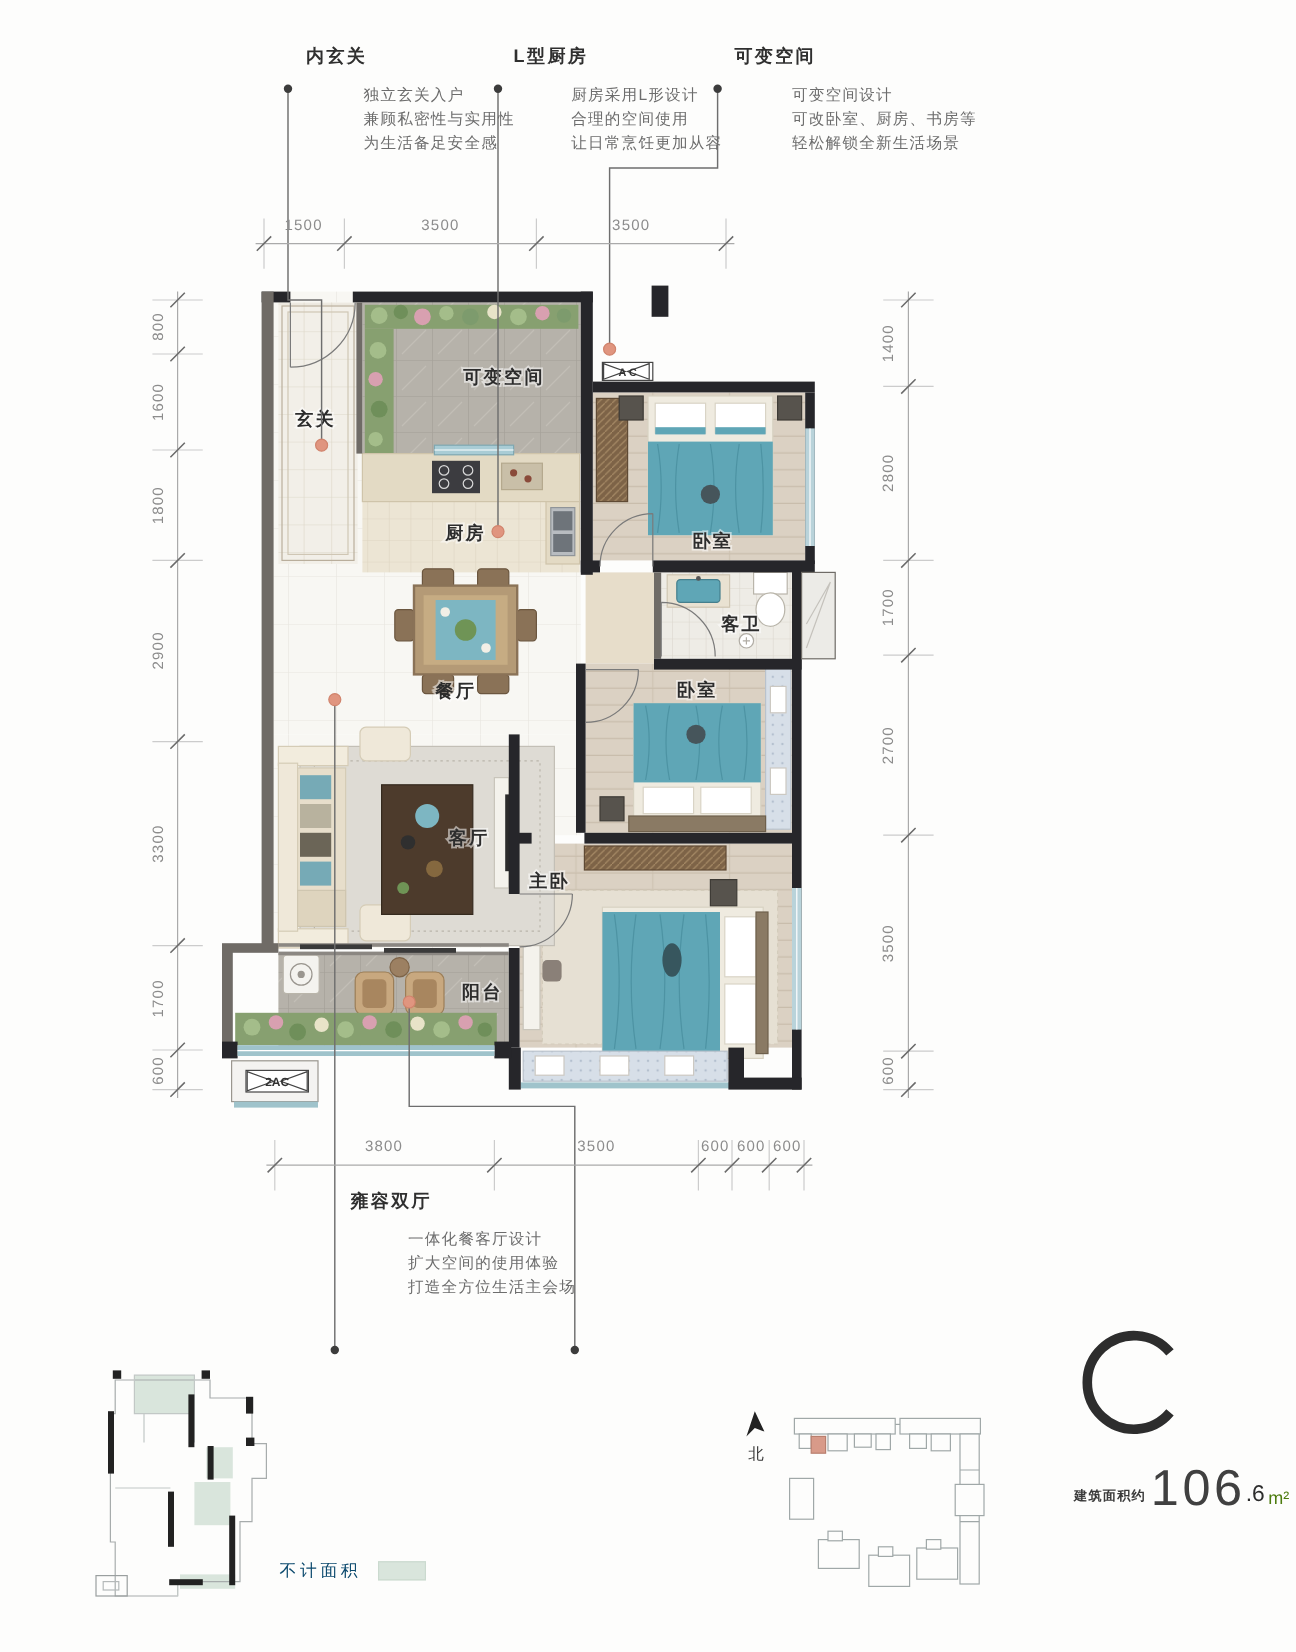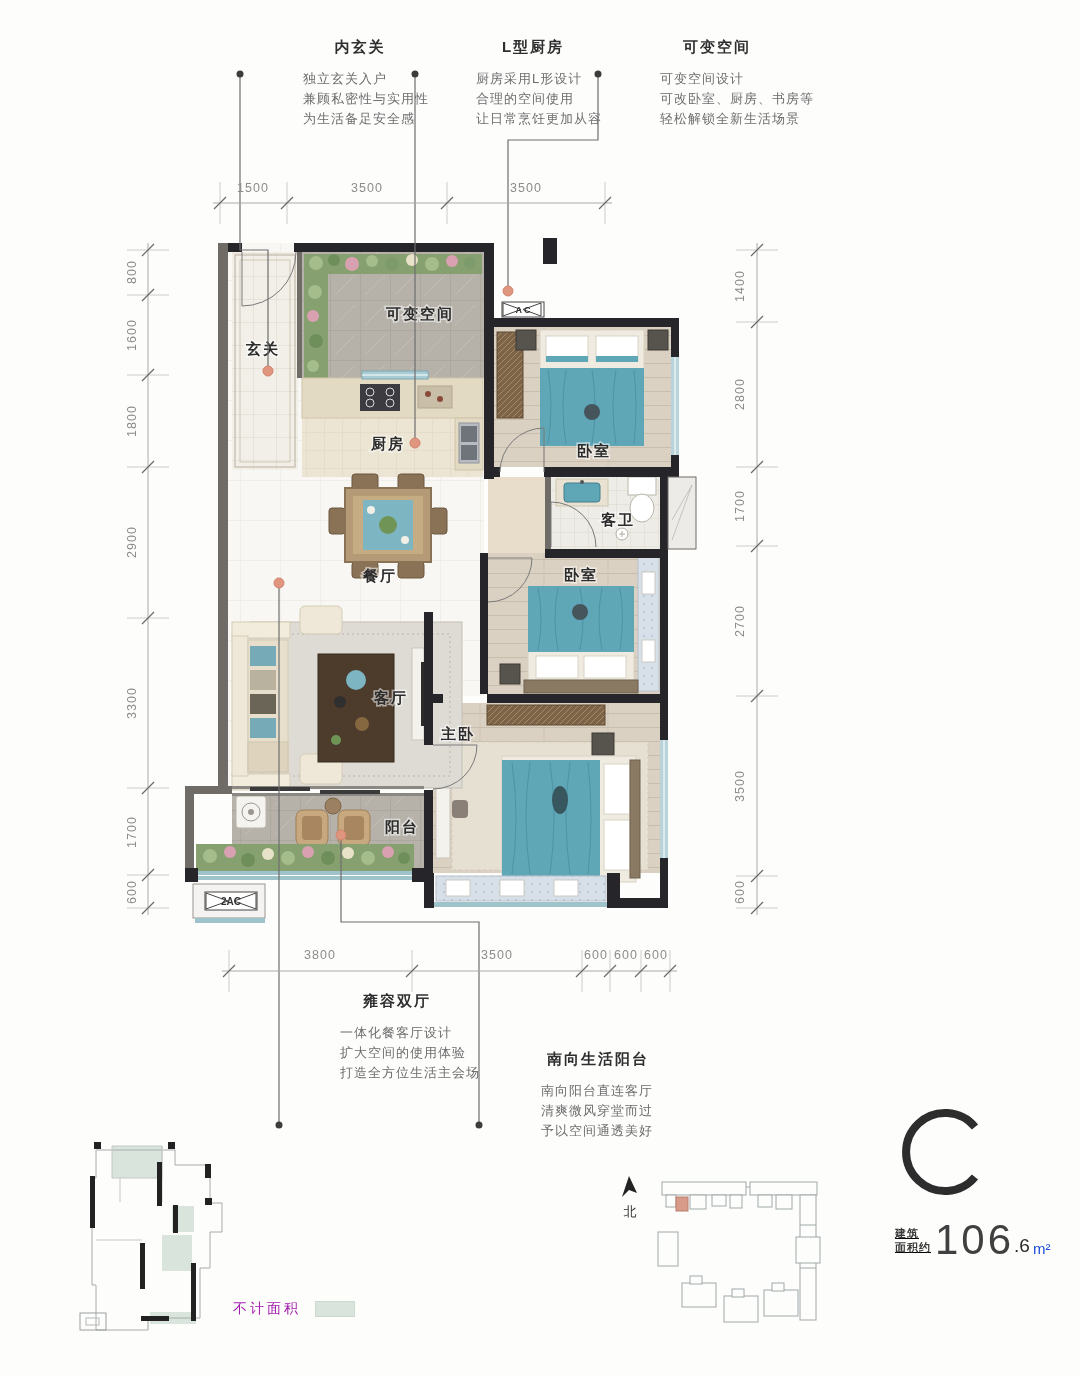--- a/index.html
+++ b/index.html
@@ -1,29 +1,29 @@
 <!DOCTYPE html>
 <html><head>
 <meta charset="utf-8">
 <style>
   html,body{margin:0;padding:0;background:#ffffff;}
   .page{position:relative;width:1080px;height:1377px;background:#fdfdfc;overflow:hidden;
         font-family:"Liberation Sans","DejaVu Sans",sans-serif;}
   svg{position:absolute;left:0;top:0;}
   .callout{position:absolute;width:220px;}
-  .callout h3{margin:0 10px 12px 0;font-size:15px;font-weight:bold;color:#2f2f2f;letter-spacing:2px;text-align:center;}
+  .callout h3{margin:0 10px 12px 0;font-size:15px;font-weight:bold;color:#2f2f2f;letter-spacing:2px;}
   .callout .ln{display:block;font-size:13px;line-height:20px;color:#6d6d6d;letter-spacing:1px;margin-left:48px;}
   .area-block{position:absolute;left:895px;top:1221px;display:flex;align-items:flex-end;}
-  .area-label{display:flex;flex-direction:column;justify-content:flex-end;padding-bottom:5px;margin-right:4px;text-decoration:underline;}
+  .area-label{display:flex;flex-direction:row;justify-content:flex-end;padding-bottom:5px;margin-right:4px;}
   .area-label span{font-size:11px;font-weight:bold;color:#3a3a3a;line-height:14px;letter-spacing:1px;}
   .area-value{font-size:42px;color:#404040;font-weight:400;letter-spacing:3px;line-height:38px;}
   .area-decimal{font-size:19px;color:#2d2d2d;padding-bottom:2px;}
-  .area-unit{font-size:15px;color:#1d4ed8;padding-bottom:2px;margin-left:3px;}
+  .area-unit{font-size:15px;color:#4d7c0f;padding-bottom:2px;margin-left:3px;}
   .legend{position:absolute;left:233px;top:1300px;display:flex;align-items:center;}
-  .legend .txt{font-size:14px;color:#a21caf;letter-spacing:3px;}
+  .legend .txt{font-size:14px;color:#0c4a6e;letter-spacing:3px;}
   .legend .swatch{display:inline-block;width:38px;height:14px;margin-left:14px;
                   background:#d9e5dc;border:1px solid #cbdacf;}
 </style>
 </head>
 <body>
 
 <div class="page">
 
 <svg width="1080" height="1377" viewBox="0 0 1080 1377">
 <defs>
@@ -519,26 +519,20 @@
   <span class="ln">可变空间设计</span>
   <span class="ln">可改卧室、厨房、书房等</span>
   <span class="ln">轻松解锁全新生活场景</span>
 </div>
 <div class="callout" style="left:292px;top:992px">
   <h3>雍容双厅</h3>
   <span class="ln">一体化餐客厅设计</span>
   <span class="ln">扩大空间的使用体验</span>
   <span class="ln">打造全方位生活主会场</span>
 </div>
-<div class="callout" style="left:493px;top:1050px">
-  <h3>南向生活阳台</h3>
-  <span class="ln">南向阳台直连客厅</span>
-  <span class="ln">清爽微风穿堂而过</span>
-  <span class="ln">予以空间通透美好</span>
-</div>
 
 <div class="area-block">
   <div class="area-label">
     <span>建筑</span>
     <span>面积约</span>
   </div>
   <span class="area-value">106</span>
   <span class="area-decimal">.6</span>
   <span class="area-unit">m²</span>
 </div>

